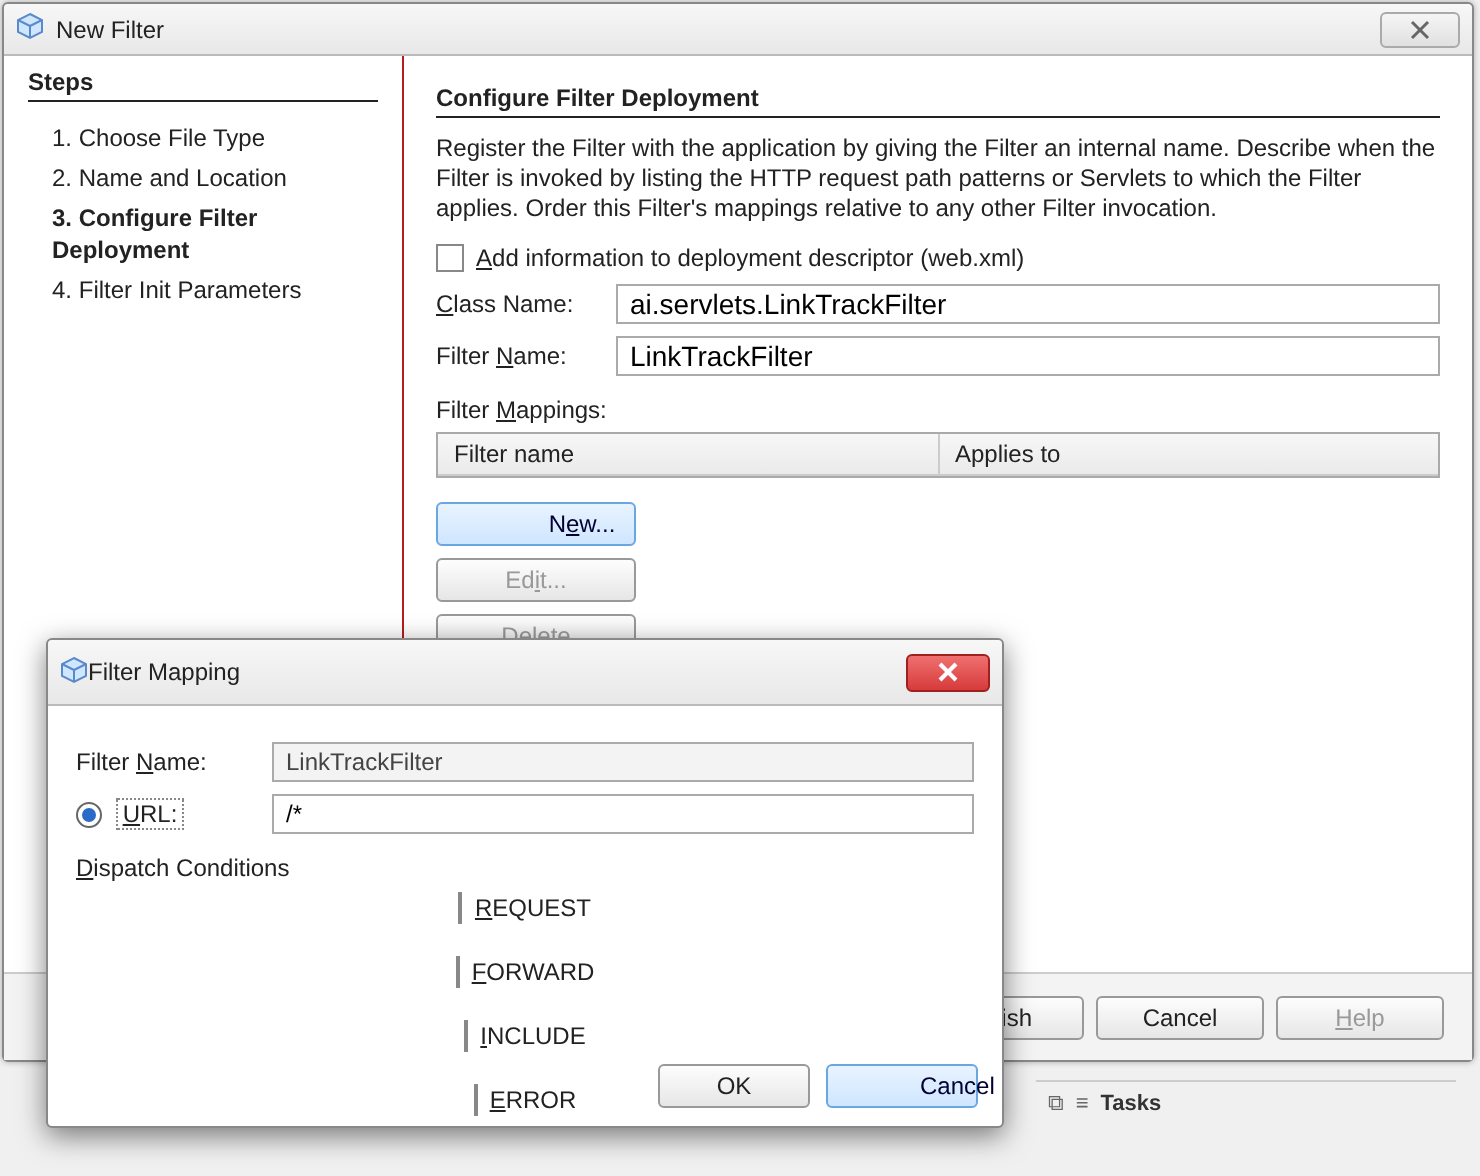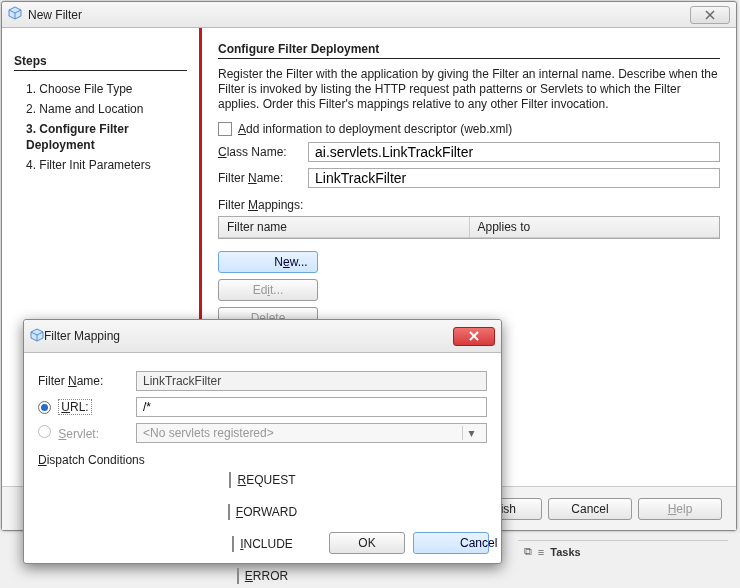--- a/index.html
+++ b/index.html
@@ -41,22 +41,22 @@
     background: linear-gradient(#f5f5f5,#e0e0e0);
     display:flex; align-items:center; justify-content:center;
     color:#555;
   }
   .main-content {
     display: flex;
     height: calc(100% - 26px - 44px);
   }
   .steps-panel {
     width: 200px;
-    padding: 26px 12px;
-    border-right: 3px solid #b91c1c;
+    padding: 6px 12px;
+    border-right: 1px solid #b91c1c;
   }
   .steps-heading {
     font-weight: bold;
     border-bottom: 1px solid #222;
     margin-bottom: 8px;
     padding-bottom: 2px;
   }
   .step-row { padding: 2px 0; line-height: 16px; margin-left: 12px; }
   .step-row.current { font-weight: bold; }
   .config-panel {
@@ -322,30 +322,20 @@
       <span class="lbl2">Filter <span class="underline-mn">N</span>ame:</span>
       <input class="dlg-field readonly" readonly="" value="LinkTrackFilter" style="">
     </div>
     <div class="dlg-row">
       <span class="lbl2">
         <span class="radio checked"></span>
         <span class="dotted-box"><span class="underline-mn">U</span>RL:</span>
       </span>
       <input class="dlg-field" value="/*" style="">
     </div>
-    <div class="dlg-row">
-      <span class="lbl2" style="color:#999">
-        <span class="radio disabled"></span>
-        <span><span class="underline-mn">S</span>ervlet:</span>
-      </span>
-      <div class="dlg-field disabled select-field">
-        <span style="flex:1">&lt;No servlets registered&gt;</span>
-        <span class="select-arrow">▾</span>
-      </div>
-    </div>
     <div class="dispatch">
       <div><span class="underline-mn">D</span>ispatch Conditions</div>
       <div class="dispatch-opts">
         <span><span class="chk"></span><span class="underline-mn">R</span>EQUEST</span>
         <span><span class="chk"></span><span class="underline-mn">F</span>ORWARD</span>
         <span><span class="chk"></span><span class="underline-mn">I</span>NCLUDE</span>
         <span><span class="chk"></span><span class="underline-mn">E</span>RROR</span>
       </div>
     </div>
   </div>

